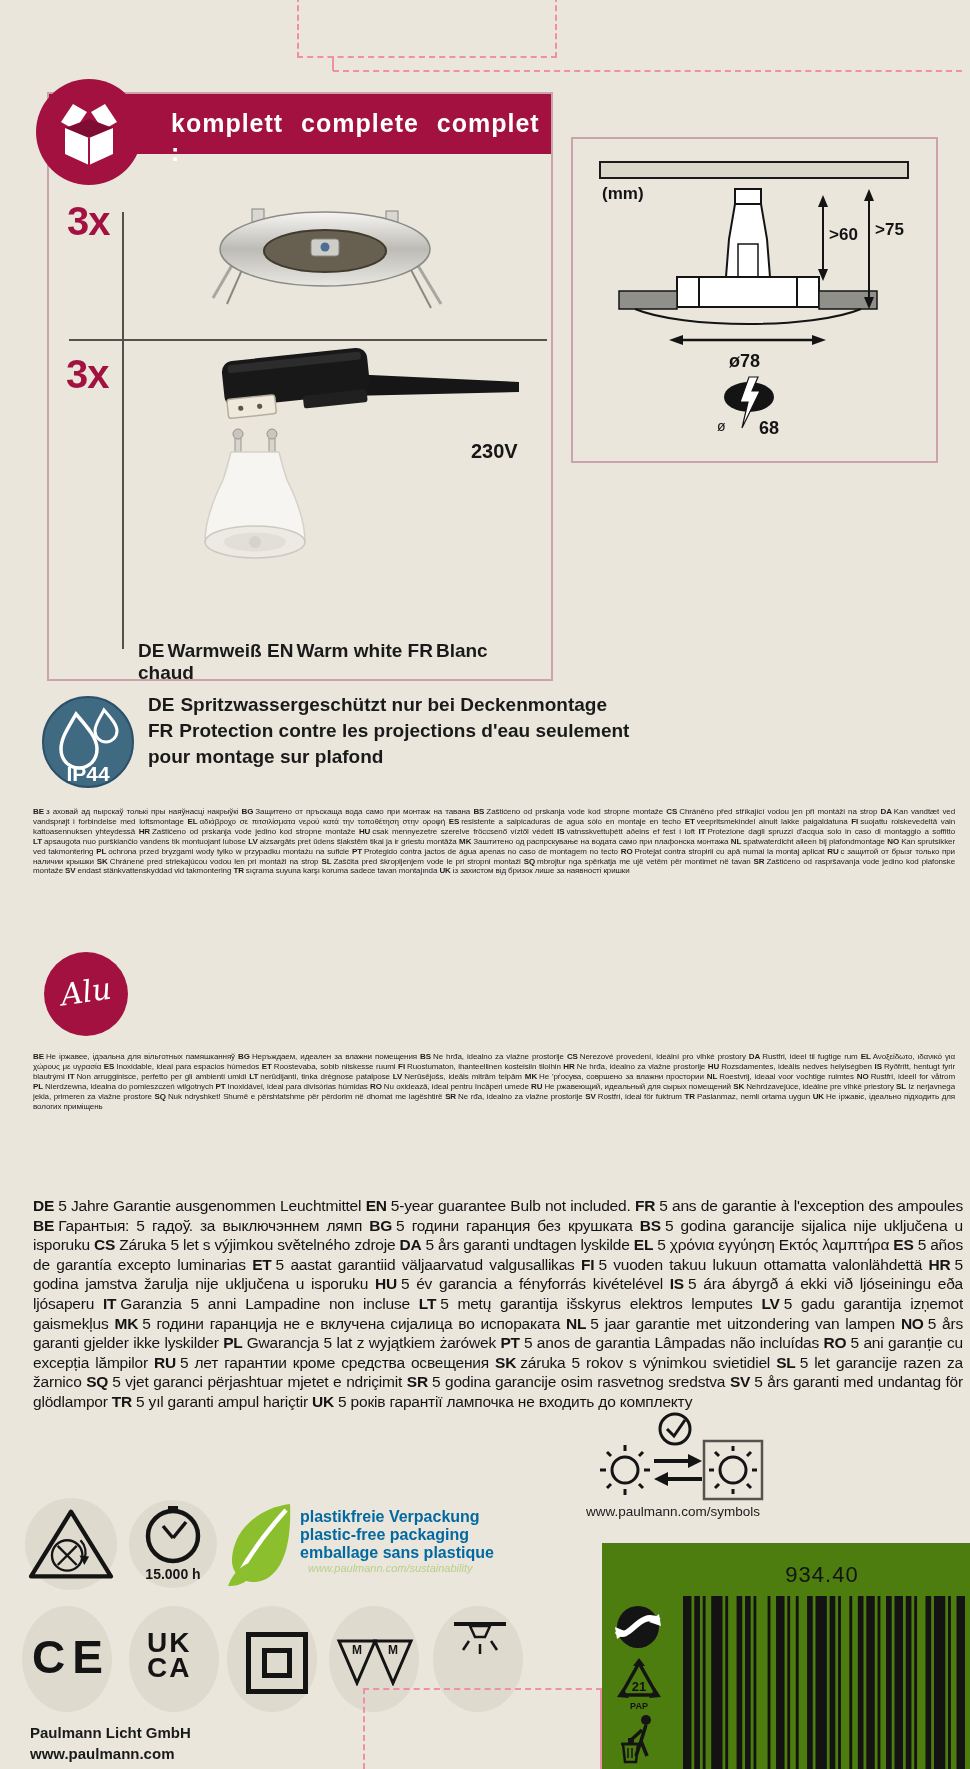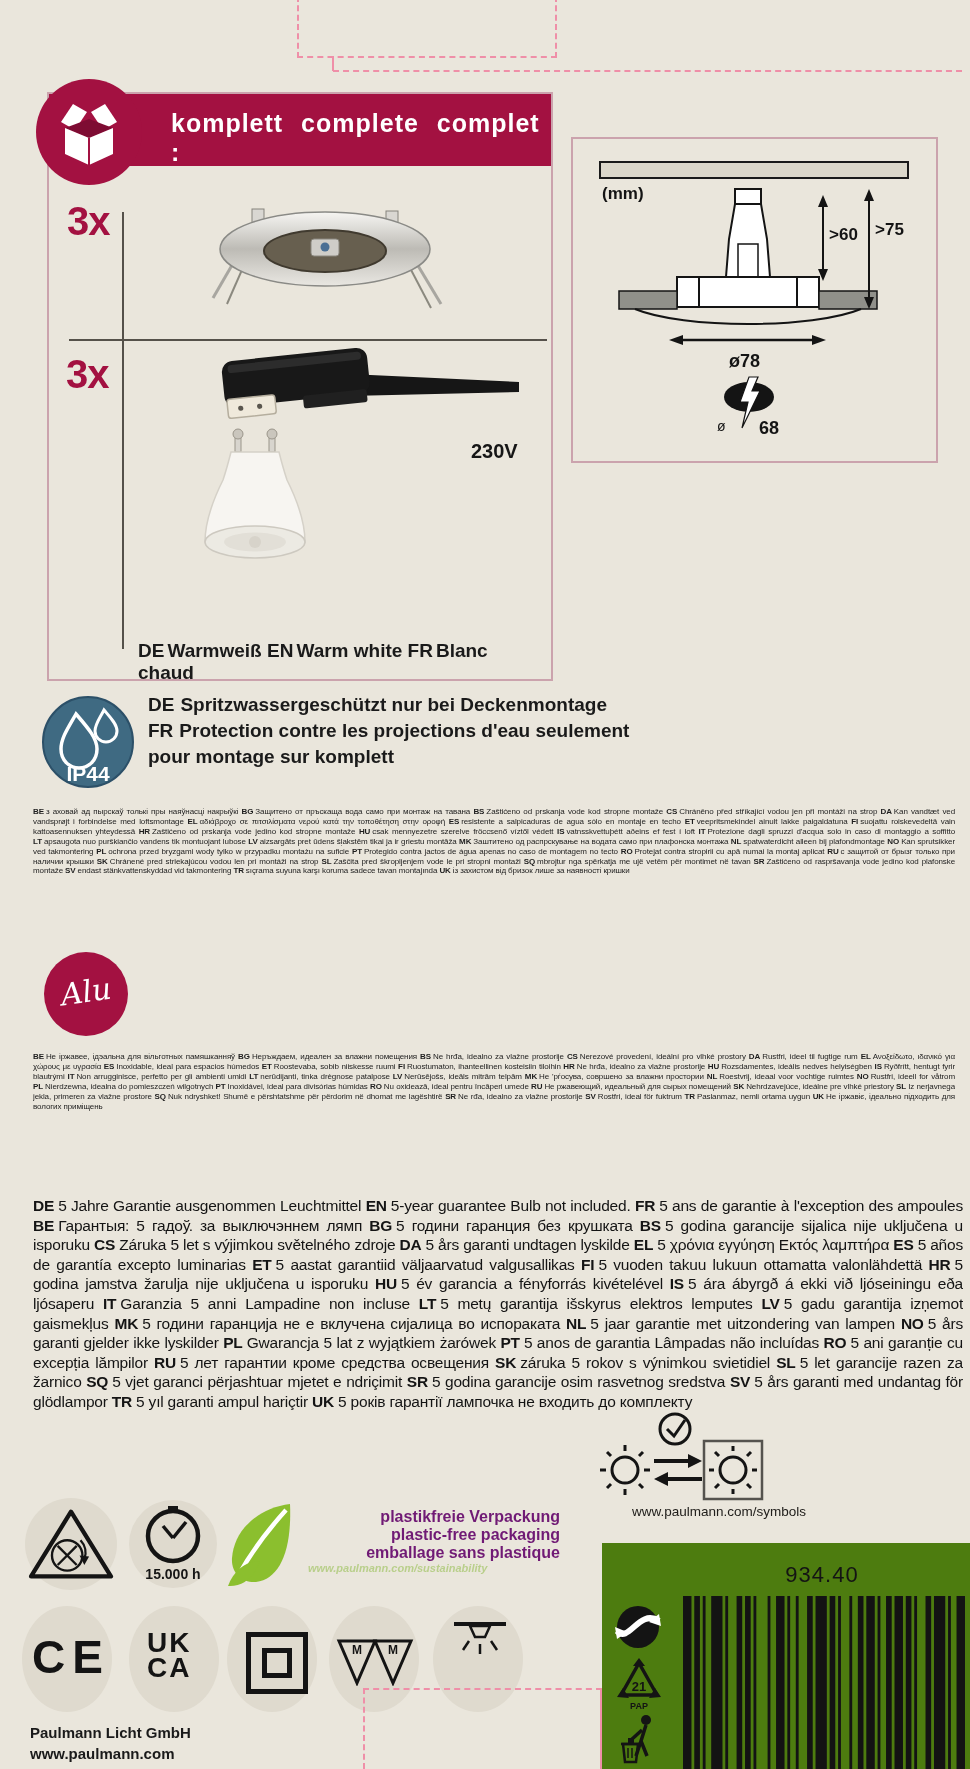--- a/index.html
+++ b/index.html
@@ -13,42 +13,42 @@
   .ln{font-size:19px;line-height:26px;font-weight:700;color:#1a1a1a;}
   .ln b{margin-right:6px;}
   .ln2{line-height:29px;}
   .tiny{font-size:8px;line-height:9.9px;text-align:justify;color:#1d1d1d;letter-spacing:-0.1px;font-weight:400;}
   .tiny b{margin-right:2px;font-weight:700;}
   .guar{font-size:15.5px;line-height:19.6px;text-align:justify;color:#141414;letter-spacing:-0.2px;font-weight:400;}
   .guar b{margin-right:4px;font-weight:700;}
   .trioline{font-size:19px;font-weight:700;color:#1a1a1a;}
   .trioline b{margin-right:3px;}
   .graycircle{background:#dfdace;border-radius:50%;}
-  .ecoline{font-size:16px;font-weight:700;color:#701a75;line-height:18px;text-align:right;}
-  .ecourl{font-size:11px;font-style:italic;color:#b9cf8b;font-weight:700;padding-left:8px;}
+  .ecoline{font-size:16px;font-weight:700;color:#0369a1;line-height:18px;}
+  .ecourl{font-size:11px;font-style:italic;color:#b9cf8b;font-weight:400;padding-left:8px;}
   .addr{font-size:15px;font-weight:700;line-height:21px;color:#1a1a1a;}
   .whitepanel{background:#4d7c0f;}
   .cemark{font-size:46px;font-weight:700;letter-spacing:7px;color:#141414;}
   .ukca{font-size:28px;font-weight:700;line-height:25px;letter-spacing:2px;color:#141414;}
   .sq-outer{width:52px;height:52px;border:5px solid #141414;}
   .sq-inner{position:absolute;left:11px;top:11px;width:20px;height:20px;border:5px solid #141414;}
   .num{font-size:22px;color:#141414;letter-spacing:1px;}
   svg text{font-family:"Liberation Sans", sans-serif;}
 </style>
 </head>
 <body>
 
 <div class="canvas">
 
   <div class="abs" style="left:297px;top:-4px;width:256px;height:60px;border-left:2px dashed #ef8fa8;border-right:2px dashed #ef8fa8;border-bottom:2px dashed #ef8fa8;"></div>
   <div class="abs" style="left:332px;top:56px;width:2px;height:15px;background:#ef8fa8;"></div>
   <div class="abs" style="left:333px;top:70px;width:629px;height:0;border-top:2px dashed #ef8fa8;"></div>
 
   <div class="abs panelborder" style="left:47px;top:92px;width:502px;height:585px;">
-    <div class="abs banner" style="left:0;top:0;width:502px;height:72px;">
+    <div class="abs banner" style="left:0;top:0;width:502px;height:60px;">
       <div class="abs bannertext" style="left:122px;top:15px;">komplett complete complet :</div>
     </div>
 
     <div class="abs qty" style="left:18px;top:105px;">3x</div>
     <div class="abs qty" style="left:17px;top:258px;">3x</div>
 
     <div class="abs" style="left:73px;top:118px;width:1.5px;height:437px;background:#55514a;"></div>
     <div class="abs" style="left:20px;top:245px;width:478px;height:1.5px;background:#55514a;"></div>
 
     <svg class="abs" style="left:146px;top:98px;" width="262" height="132" viewBox="0 0 262 132">
@@ -147,21 +147,21 @@
   </div>
 
   <svg class="abs" style="left:40px;top:694px;" width="96" height="96" viewBox="0 0 96 96">
     <circle cx="48" cy="48" r="45" fill="#3f6a82" stroke="#2c5068" stroke-width="2"></circle>
     <path d="M36,20 C28,34 21,44 21,55 C21,66 29,74 39,74 C49,74 57,66 57,55 C57,44 48,34 36,20 Z" fill="none" stroke="#ffffff" stroke-width="3.5"></path>
     <path d="M64,16 C60,24 55,30 55,37 C55,43 60,48 66,48 C72,48 77,43 77,37 C77,30 70,23 64,16 Z" fill="none" stroke="#ffffff" stroke-width="3"></path>
     <text x="48" y="87" text-anchor="middle" font-size="21" font-weight="bold" fill="#ffffff">IP44</text>
   </svg>
   <div class="abs" style="left:148px;top:692px;width:505px;">
     <div class="ln"><b>DE</b><span>Spritzwassergeschützt nur bei Deckenmontage</span></div>
-    <div class="ln"><b>FR</b><span>Protection contre les projections d'eau seulement pour montage sur komplett</span></div>
+    <div class="ln"><b>FR</b><span>Protection contre les projections d'eau seulement pour montage sur plafond</span></div>
   </div>
   <div class="abs tiny" style="left:33px;top:807px;width:922px;height:92px;overflow:hidden;"><b>BE</b>з аховай ад пырскаў толькі пры наяўнасці накрыўкі <b>BG</b>Защитено от пръскаща вода само при монтаж на тавана <b>BS</b>Zaštićeno od prskanja vode kod stropne montaže <b>CS</b>Chráněno před stříkající vodou jen při montáži na strop <b>DA</b>Kan vandtæt ved vandsprøjt i forbindelse med loftsmontage <b>EL</b>αδιάβροχο σε πιτσιλίσματα νερού κατά την τοποθέτηση στην οροφή <b>ES</b>resistente a salpicaduras de agua sólo en montaje en techo <b>ET</b>veepritsmekindel ainult lakke paigaldatuna <b>FI</b>suojattu roiskevedeltä vain kattoasennuksen yhteydessä <b>HR</b>Zaštićeno od prskanja vode jedino kod stropne montaže <b>HU</b>csak mennyezetre szerelve fröccsenő víztől védett <b>IS</b>vatnsskvettuþétt aðeins ef fest í loft <b>IT</b>Protezione dagli spruzzi d'acqua solo in caso di montaggio a soffitto <b>LT</b>apsaugota nuo purškiančio vandens tik montuojant lubose <b>LV</b>aizsargāts pret ūdens šļakstēm tikai ja ir griestu montāža <b>MK</b>Заштитено од распрскување на водата само при плафонска монтажа <b>NL</b>spatwaterdicht alleen bij plafondmontage <b>NO</b>Kan sprutsikker ved takmontering <b>PL</b>ochrona przed bryzgami wody tylko w przypadku montażu na suficie <b>PT</b>Protegido contra jactos de água apenas no caso de montagem no tecto <b>RO</b>Protejat contra stropirii cu apă numai la montaj aplicat <b>RU</b>с защитой от брызг только при наличии крышки <b>SK</b>Chránené pred striekajúcou vodou len pri montáži na strop <b>SL</b>Zaščita pred škropljenjem vode le pri stropni montaži <b>SQ</b>mbrojtur nga spërkatja me ujë vetëm për montimet në tavan <b>SR</b>Zaštićeno od raspršavanja vode jedino kod plafonske montaže <b>SV</b>endast stänkvattenskyddad vid takmontering <b>TR</b>sıçrama suyuna karşı koruma sadece tavan montajında <b>UK</b>із захистом від бризок лише за наявності кришки </div>
 
   <div class="abs" style="left:44px;top:952px;width:84px;height:84px;border-radius:50%;background:#a31141;">
     <div class="abs" style="left:0;top:22px;width:84px;text-align:center;color:#fff;font-size:30px;font-style:italic;font-family:'DejaVu Serif',serif;transform:rotate(-8deg);">Alu</div>
   </div>
   <div class="abs tiny" style="left:33px;top:1052px;width:922px;height:84px;overflow:hidden;"><b>BE</b>Не іржавее, ідэальна для вільготных памяшканняў <b>BG</b>Неръждаем, идеален за влажни помещения <b>BS</b>Ne hrđa, idealno za vlažne prostorije <b>CS</b>Nerezové provedení, ideální pro vlhké prostory <b>DA</b>Rustfri, ideel til fugtige rum <b>EL</b>Ανοξείδωτο, ιδανικό για χώρους με υγρασία <b>ES</b>Inoxidable, ideal para espacios húmedos <b>ET</b>Roostevaba, sobib niiskesse ruumi <b>FI</b>Ruostumaton, ihanteellinen kosteisiin tiloihin <b>HR</b>Ne hrđa, idealno za vlažne prostorije <b>HU</b>Rozsdamentes, ideális nedves helyiségben <b>IS</b>Ryðfrítt, hentugt fyrir blautrými <b>IT</b>Non arrugginisce, perfetto per gli ambienti umidi <b>LT</b>nerūdijanti, tinka drėgnose patalpose <b>LV</b>Nerūsējošs, ideāls mitrām telpām <b>MK</b>Не 'рѓосува, совршено за влажни простории <b>NL</b>Roestvrij, ideaal voor vochtige ruimtes <b>NO</b>Rustfri, ideell for våtrom <b>PL</b>Nierdzewna, idealna do pomieszczeń wilgotnych <b>PT</b>Inoxidável, ideal para divisórias húmidas <b>RO</b>Nu oxidează, ideal pentru încăperi umede <b>RU</b>Не ржавеющий, идеальный для сырых помещений <b>SK</b>Nehrdzavejúce, ideálne pre vlhké priestory <b>SL</b>Iz nerjavnega jekla, primeren za vlažne prostore <b>SQ</b>Nuk ndryshket! Shumë e përshtatshme për përdorim në dhomat me lagështirë <b>SR</b>Ne rđa, idealno za vlažne prostorije <b>SV</b>Rostfri, ideal för fuktrum <b>TR</b>Paslanmaz, nemli ortama uygun <b>UK</b>Не іржавіє, ідеально підходить для вологих приміщень </div>
 
   <div class="abs guar" style="left:33px;top:1196px;width:930px;height:218px;overflow:hidden;"><b>DE</b>5 Jahre Garantie ausgenommen Leuchtmittel <b>EN</b>5-year guarantee Bulb not included. <b>FR</b>5 ans de garantie à l'exception des ampoules <b>BE</b>Гарантыя: 5 гадоў. за выключэннем лямп <b>BG</b>5 години гаранция без крушката <b>BS</b>5 godina garancije sijalica nije uključena u isporuku <b>CS</b>Záruka 5 let s výjimkou světelného zdroje <b>DA</b>5 års garanti undtagen lyskilde <b>EL</b>5 χρόνια εγγύηση Εκτός λαμπτήρα <b>ES</b>5 años de garantía excepto luminarias <b>ET</b>5 aastat garantiid väljaarvatud valgusallikas <b>FI</b>5 vuoden takuu lukuun ottamatta valonlähdettä <b>HR</b>5 godina jamstva žarulja nije uključena u isporuku <b>HU</b>5 év garancia a fényforrás kivételével <b>IS</b>5 ára ábyrgð á ekki við ljóseiningu eða ljósaperu <b>IT</b>Garanzia 5 anni Lampadine non incluse <b>LT</b>5 metų garantija išskyrus elektros lemputes <b>LV</b>5 gadu garantija izņemot gaismekļus <b>MK</b>5 години гаранција не е вклучена сијалица во испораката <b>NL</b>5 jaar garantie met uitzondering van lampen <b>NO</b>5 års garanti gjelder ikke lyskilder <b>PL</b>Gwarancja 5 lat z wyjątkiem żarówek <b>PT</b>5 anos de garantia Lâmpadas não incluídas <b>RO</b>5 ani garanție cu excepția lămpilor <b>RU</b>5 лет гарантии кроме средства освещения <b>SK</b>záruka 5 rokov s výnimkou svietidiel <b>SL</b>5 let garancije razen za žarnico <b>SQ</b>5 vjet garanci përjashtuar mjetet e ndriçimit <b>SR</b>5 godina garancije osim rasvetnog sredstva <b>SV</b>5 års garanti med undantag för glödlampor <b>TR</b>5 yıl garanti ampul hariçtir <b>UK</b>5 років гарантії лампочка не входить до комплекту </div>
 
@@ -195,21 +195,21 @@
           <line x1="135" y1="81" x2="135" y2="86"></line>
         <line x1="116" y1="62" x2="111" y2="62"></line>
           <line x1="154" y1="62" x2="159" y2="62"></line>
         <line x1="121" y1="48" x2="117" y2="44"></line>
           <line x1="149" y1="48" x2="153" y2="44"></line>
         <line x1="121" y1="76" x2="117" y2="80"></line>
           <line x1="149" y1="76" x2="153" y2="80"></line>
       </g>
     </g>
   </svg>
-  <div class="abs" style="left:586px;top:1504px;width:220px;text-align:right;font-size:13.5px;color:#22201d;">www.paulmann.com/symbols</div>
+  <div class="abs" style="left:586px;top:1504px;width:220px;text-align:left;font-size:13.5px;color:#22201d;">www.paulmann.com/symbols</div>
 
   <div class="abs graycircle" style="left:25px;top:1498px;width:92px;height:92px;"></div>
   <svg class="abs" style="left:27px;top:1506px;" width="88" height="78" viewBox="0 0 92 82">
     <path d="M46,6 L88,74 L4,74 Z" fill="none" stroke="#141414" stroke-width="4.5" stroke-linejoin="round"></path>
     <circle cx="42" cy="52" r="16" fill="none" stroke="#141414" stroke-width="2.5"></circle>
     <line x1="32" y1="42" x2="52" y2="62" stroke="#141414" stroke-width="2.5"></line>
     <line x1="52" y1="42" x2="32" y2="62" stroke="#141414" stroke-width="2.5"></line>
     <path d="M56,36 A19,19 0 0 1 60,56" fill="none" stroke="#141414" stroke-width="2.5"></path>
     <polygon points="60,62 55,52 65,53" fill="#141414"></polygon>
   </svg>

